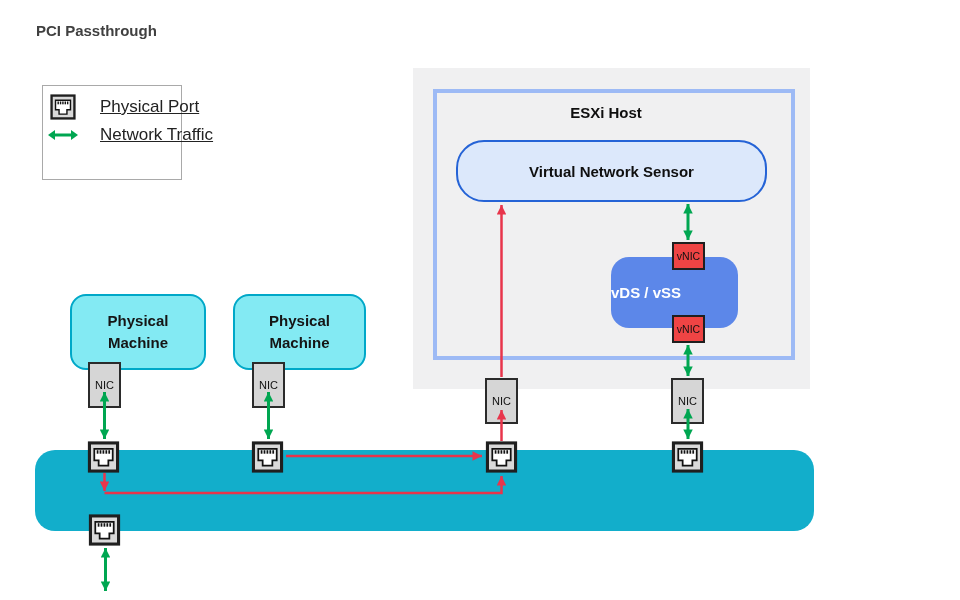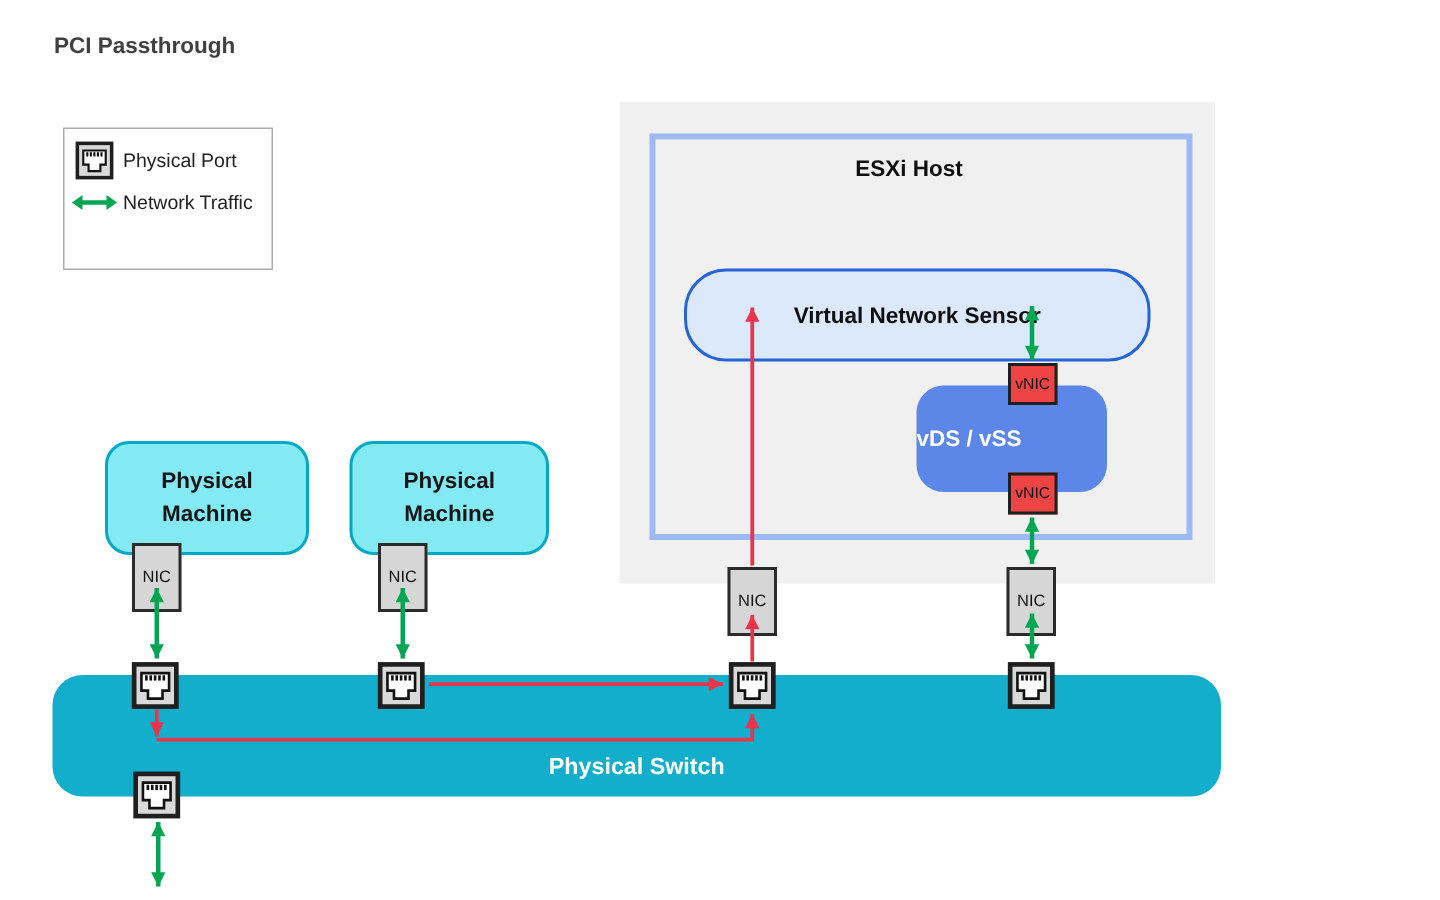--- a/index.html
+++ b/index.html
@@ -7,26 +7,26 @@
     position:relative;width:960px;height:600px;background:#ffffff;overflow:hidden;
     font-family:"Liberation Sans", sans-serif;color:#1a1a1a;
   }
   .abs{position:absolute;}
   
   .page-title{left:36px;top:22px;font-size:15px;font-weight:bold;color:#404040;}
   
   .legend{left:42px;top:85px;width:138px;height:93px;background:#fff;border:1px solid #a9a9a9;}
   .legend-row{position:absolute;left:0;width:100%;height:26px;}
   .legend-icon{position:absolute;left:5px;top:0;width:30px;height:26px;display:flex;align-items:center;justify-content:center;}
-  .legend-label{position:absolute;left:39px;top:50%;transform:translateY(-50%);font-size:13px;color:#222;white-space:nowrap;}
+  .legend-label{position:absolute;left:57px;top:50%;transform:translateY(-50%);font-size:17px;color:#222;white-space:nowrap;text-decoration:underline;}
   
   .esxi-bg{left:413px;top:68px;width:397px;height:321px;background:#F0F0F1;}
   .esxi-inner{left:433px;top:89px;width:362px;height:271px;border:4px solid #9DBAF5;box-sizing:border-box;}
   .esxi-title{left:445px;top:104px;width:322px;text-align:center;font-size:15px;font-weight:bold;color:#0f0f0f;}
-  .sensor{left:456px;top:140px;width:311px;height:62px;background:#DCE8FB;border:2.5px solid #2563D6;border-radius:28px;box-sizing:border-box;display:flex;align-items:center;justify-content:center;font-size:15px;font-weight:bold;color:#0f0f0f;margin-top:39px;}
+  .sensor{left:456px;top:140px;width:311px;height:62px;background:#DCE8FB;border:2.5px solid #2563D6;border-radius:28px;box-sizing:border-box;display:flex;align-items:center;justify-content:center;font-size:15px;font-weight:bold;color:#0f0f0f;}
   .vds{left:611px;top:257px;width:127px;height:71px;background:#5C87E9;border-radius:18px;display:flex;align-items:center;justify-content:flex-start;font-size:15px;font-weight:bold;color:#ffffff;}
   
   .vnic{width:33px;height:28px;background:#ef4444;border:2.5px solid #1f1f1f;box-sizing:border-box;display:flex;align-items:center;justify-content:center;font-size:10.5px;color:#111;z-index:3;}
   .nic{width:33px;height:46px;background:#D6D6D6;border:2.5px solid #2b2b2b;box-sizing:border-box;display:flex;align-items:center;justify-content:center;font-size:11px;color:#111;z-index:3;}
   
   .machine{height:76px;background:#83EAF3;border:2.5px solid #00A8C8;border-radius:16px;box-sizing:border-box;display:flex;flex-direction:column;align-items:center;justify-content:center;font-size:15px;font-weight:bold;color:#151515;line-height:1.45;z-index:2;margin-left:34px;}
   
   .pswitch{left:35px;top:450px;width:779px;height:81px;background:#12AECB;border-radius:20px;z-index:1;}
   .pswitch-label{left:35px;top:503px;width:779px;text-align:center;font-size:15.5px;font-weight:bold;color:#ffffff;z-index:2;}
   .port{width:33px;height:32px;z-index:3;}
@@ -103,21 +103,20 @@
     <span>NIC</span>
   </div>
   <div class="abs nic" style="left:485px;top:378px;">
     <span>NIC</span>
   </div>
   <div class="abs nic" style="left:671px;top:378px;">
     <span>NIC</span>
   </div>
 
   <div class="abs pswitch"></div>
-  <div class="abs pswitch-label">Physical Switch</div>
 
   <svg class="abs port" style="left:87px;top:441px;" viewBox="0 0 33 33">
       <rect x="2" y="2" width="29" height="29" fill="#D9D9D9" stroke="#1f1f1f" stroke-width="3.2"></rect>
       <path d="M7 8 H26 V20 H21.5 V25.5 H11.5 V20 H7 Z" fill="#ffffff" stroke="#111" stroke-width="1.8"></path>
       <g fill="#111">
         <rect x="9.5" y="9.5" width="1.8" height="3.6"></rect>
         <rect x="12.5" y="9.5" width="1.8" height="3.6"></rect>
         <rect x="15.5" y="9.5" width="1.8" height="3.6"></rect>
         <rect x="18.5" y="9.5" width="1.8" height="3.6"></rect>
         <rect x="21.5" y="9.5" width="1.8" height="3.6"></rect>

